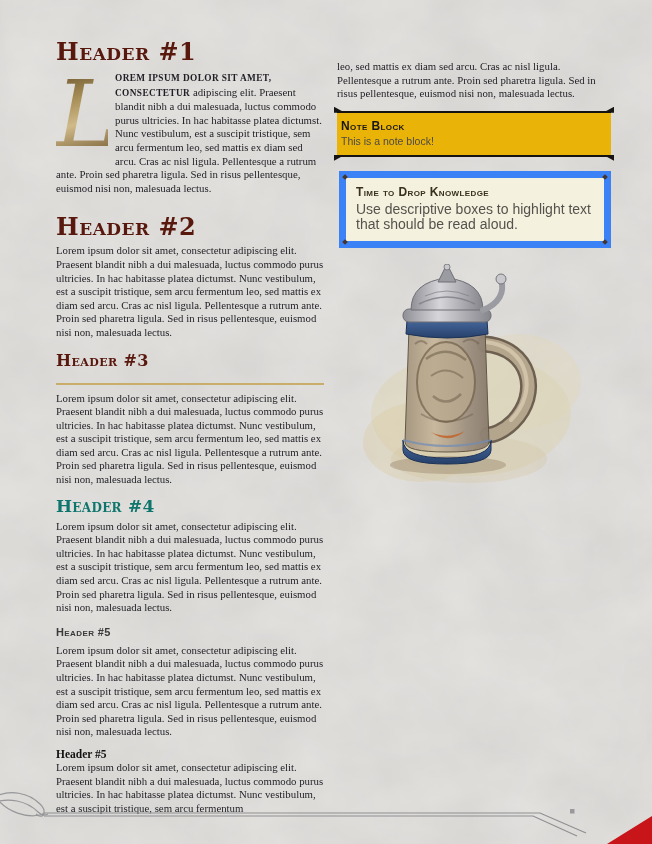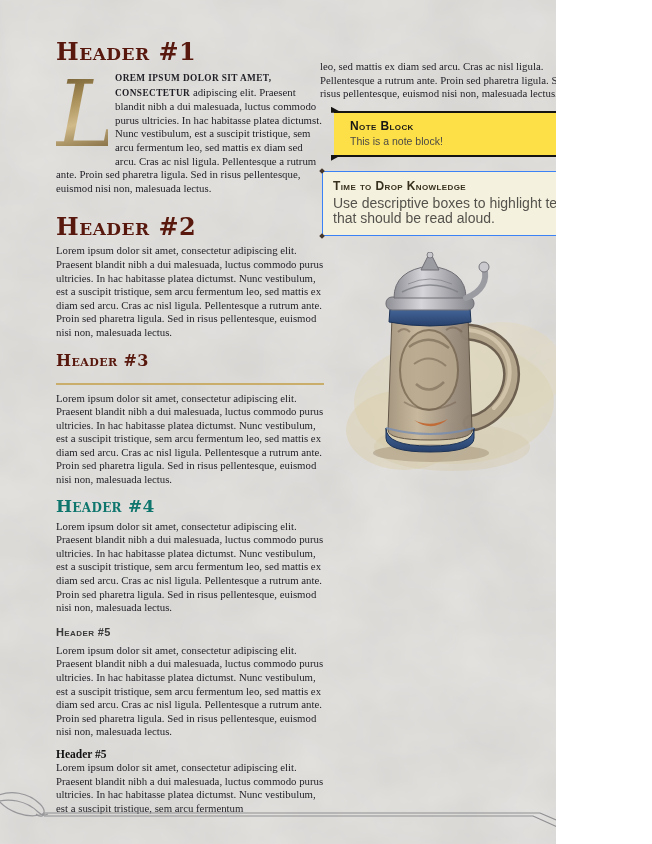--- a/index.html
+++ b/index.html
@@ -1,27 +1,27 @@
 <!DOCTYPE html>
 <html><head>
 <meta charset="utf-8">
 <style>
   * { margin:0; padding:0; box-sizing:border-box; }
   html,body { width:652px; height:844px; }
   body { font-family:"Liberation Serif", serif; }
 
   .page {
-    position:relative; width:556px; height:844px;
+    position:relative; width:652px; height:844px;
     background:#e8e6e3; overflow:hidden;text-decoration:underline;
   }
   .texture { position:absolute; left:0; top:0; z-index:0; pointer-events:none; }
 
   .col { position:absolute; z-index:2; color:#1e1e24; }
   .col.left  { left:56px; top:38px; width:268px; height:778px; overflow:hidden; }
-  .col.right { left:320px; top:60px; width:276px; }
+  .col.right { left:337px; top:60px; width:276px; }
 
   .col p.body {
     font-size:10.8px; line-height:13.6px; margin:0 0 9px; color:#1e1e24;
     text-align:left;
   }
 
   h1.hb, h2.hb {
     font-family:"DejaVu Serif", serif;
     font-variant-caps:small-caps; font-weight:600;
     color:#58180d; font-size:24px; line-height:27px; letter-spacing:.5px;
@@ -58,43 +58,43 @@
   @supports ((-webkit-background-clip:text) or (background-clip:text)) {
     .dropcap {
       background:linear-gradient(165deg,#6e5a31 0%,#a98f58 30%,#d0ba8a 55%,#8a7347 85%,#6e5a31 100%);
       -webkit-background-clip:text; background-clip:text; color:transparent;
     }
   }
   .lead-caps { font-size:9.3px; font-weight:700; letter-spacing:.4px; }
 
   
   .note-block {
-    position:relative; margin:10px 2px 14px 14px;
-    background:#fde047;
+    position:relative; margin:10px 2px 14px 0;
+    background:#eab308;
     border-top:2.5px solid #161412; border-bottom:2.5px solid #161412;
-    padding:6px 16px 8px;
+    padding:6px 4px 8px;
   }
   .wing { position:absolute; width:11px; height:6px; background:#161412; }
   .wing.tl { top:-6px;  left:-3px;  clip-path:polygon(0 0,100% 100%,0 100%); }
   .wing.tr { top:-6px;  right:-3px; clip-path:polygon(100% 0,100% 100%,0 100%); }
   .wing.bl { bottom:-6px; left:-3px;  clip-path:polygon(0 0,100% 0,0 100%); }
   .wing.br { bottom:-6px; right:-3px; clip-path:polygon(0 0,100% 0,100% 100%); }
   .note-title {
     font-family:"Liberation Sans", sans-serif; font-variant-caps:small-caps;
     font-weight:700; font-size:12px; color:#191715; letter-spacing:.4px;
   }
   .note-body {
     font-family:"Liberation Sans", sans-serif; font-size:10.5px;
     color:#4c4a46; margin-top:2px;
   }
 
   
   .desc-box {
     position:relative; margin:0 2px 16px 2px;
-    background:#f5f1df; border:1px solid #3b82f6;
+    background:#f5f1df; border:7px solid #3b82f6;
     padding:7px 10px 9px;
   }
   .dot { position:absolute; width:4px; height:4px; background:#45362c; transform:rotate(45deg); }
   .dot.tl { top:-3px; left:-3px; } .dot.tr { top:-3px; right:-3px; }
   .dot.bl { bottom:-3px; left:-3px; } .dot.br { bottom:-3px; right:-3px; }
   .desc-title {
     font-family:"Liberation Sans", sans-serif; font-variant-caps:small-caps;
     font-weight:700; font-size:12px; color:#37301f; letter-spacing:.4px;
     margin-bottom:3px;
   }

